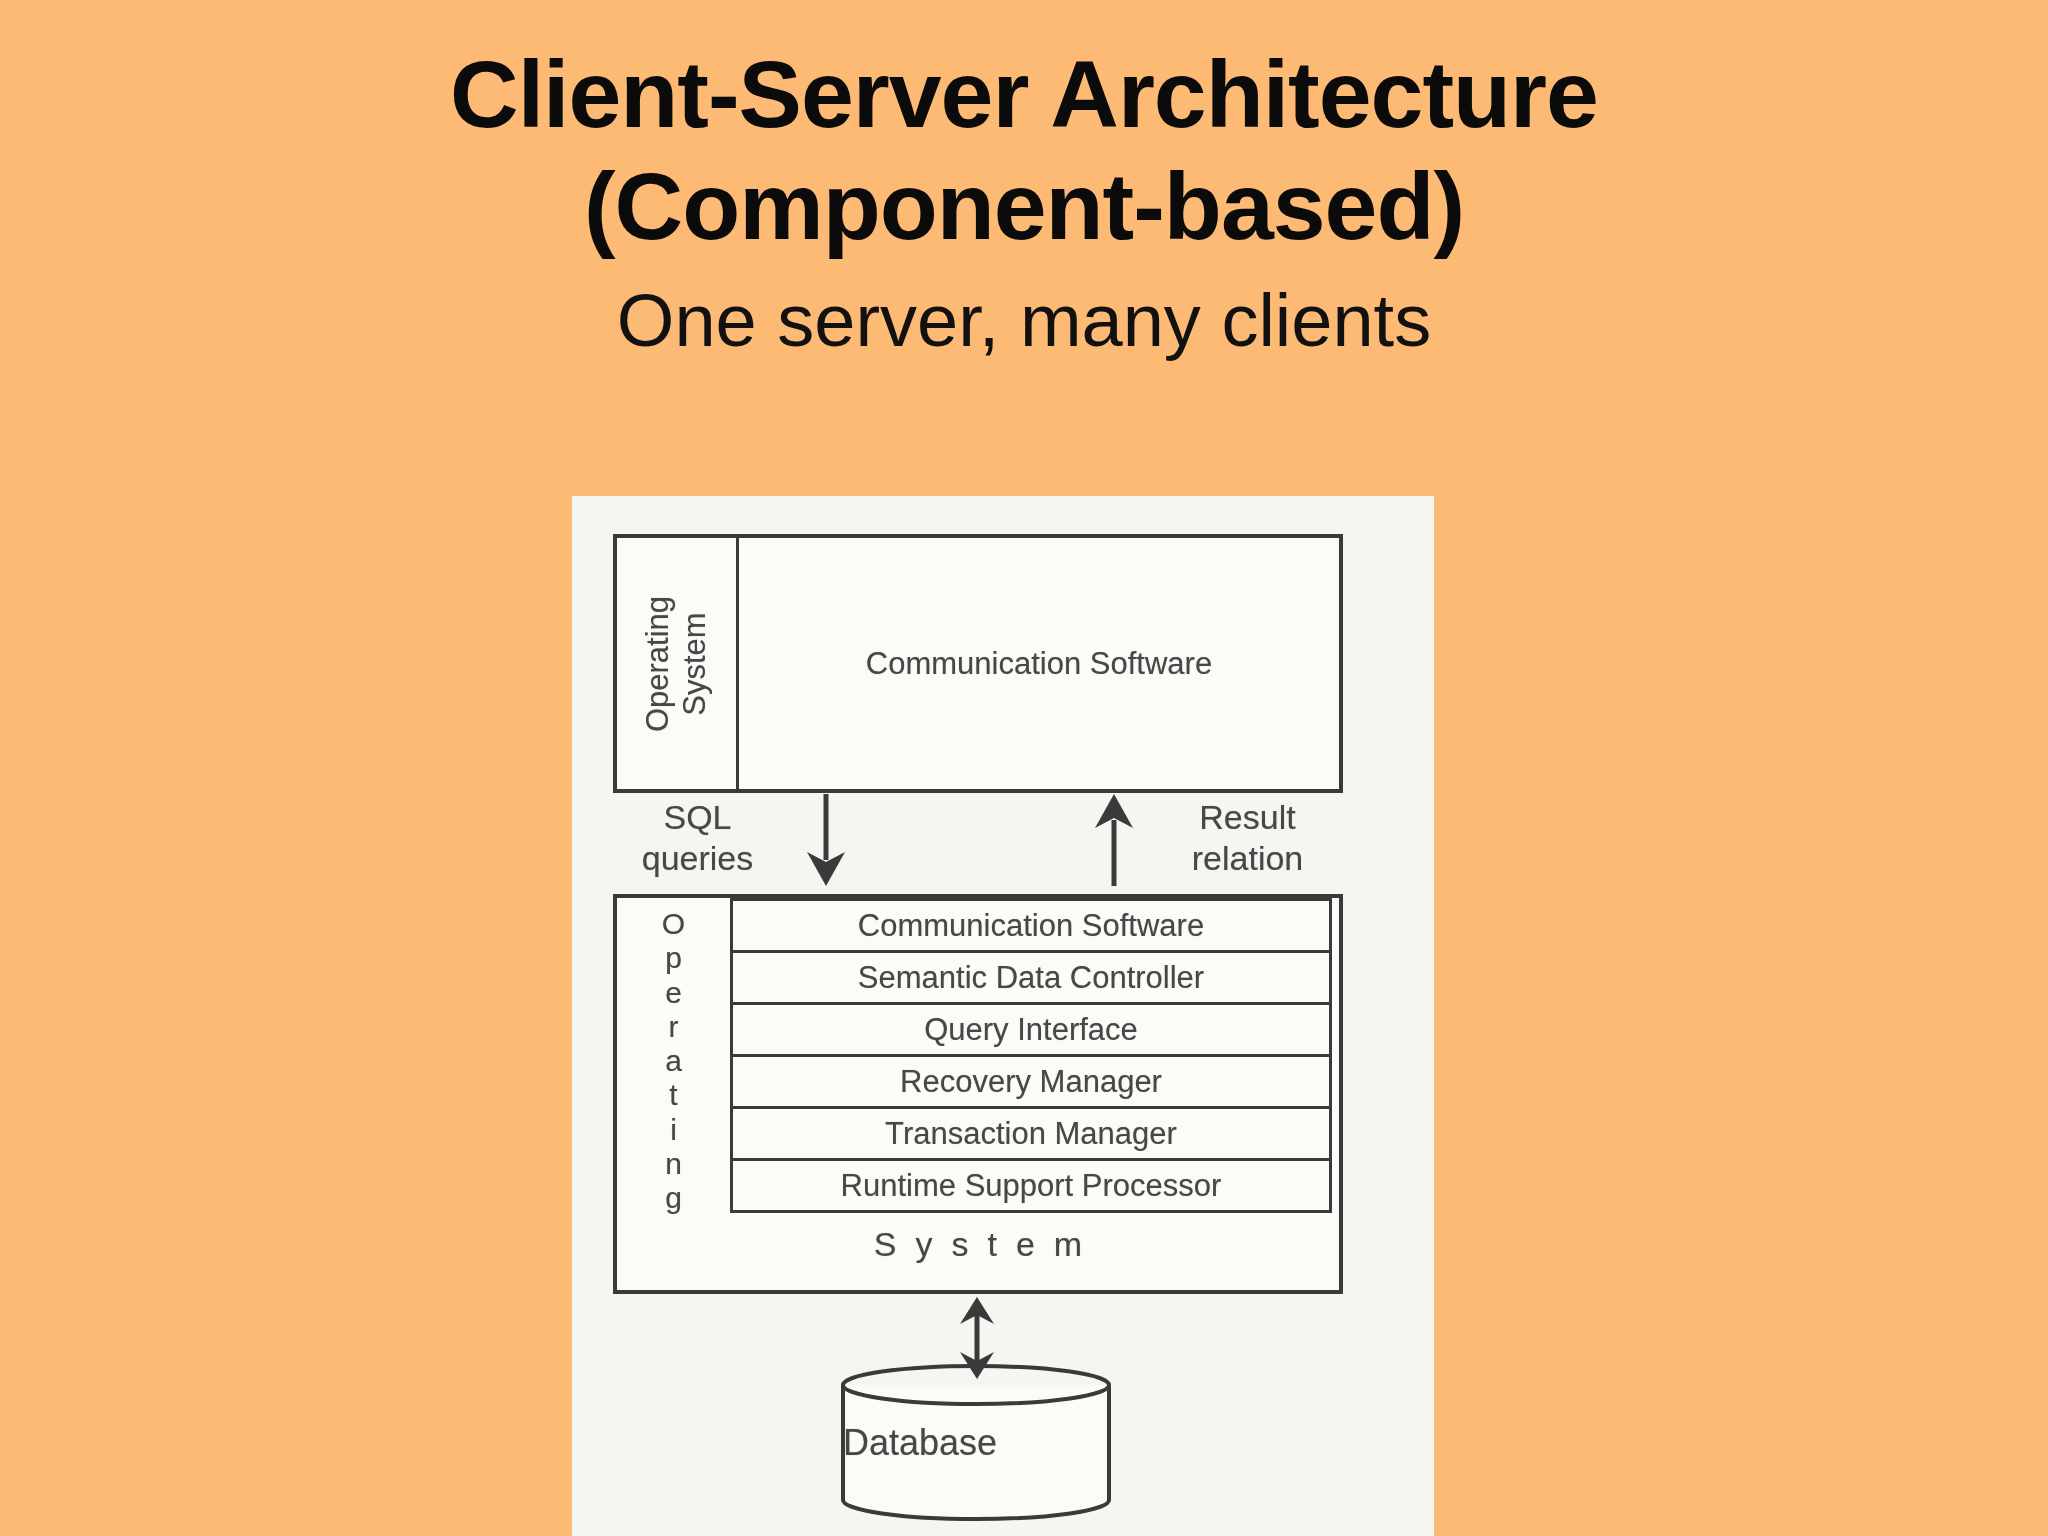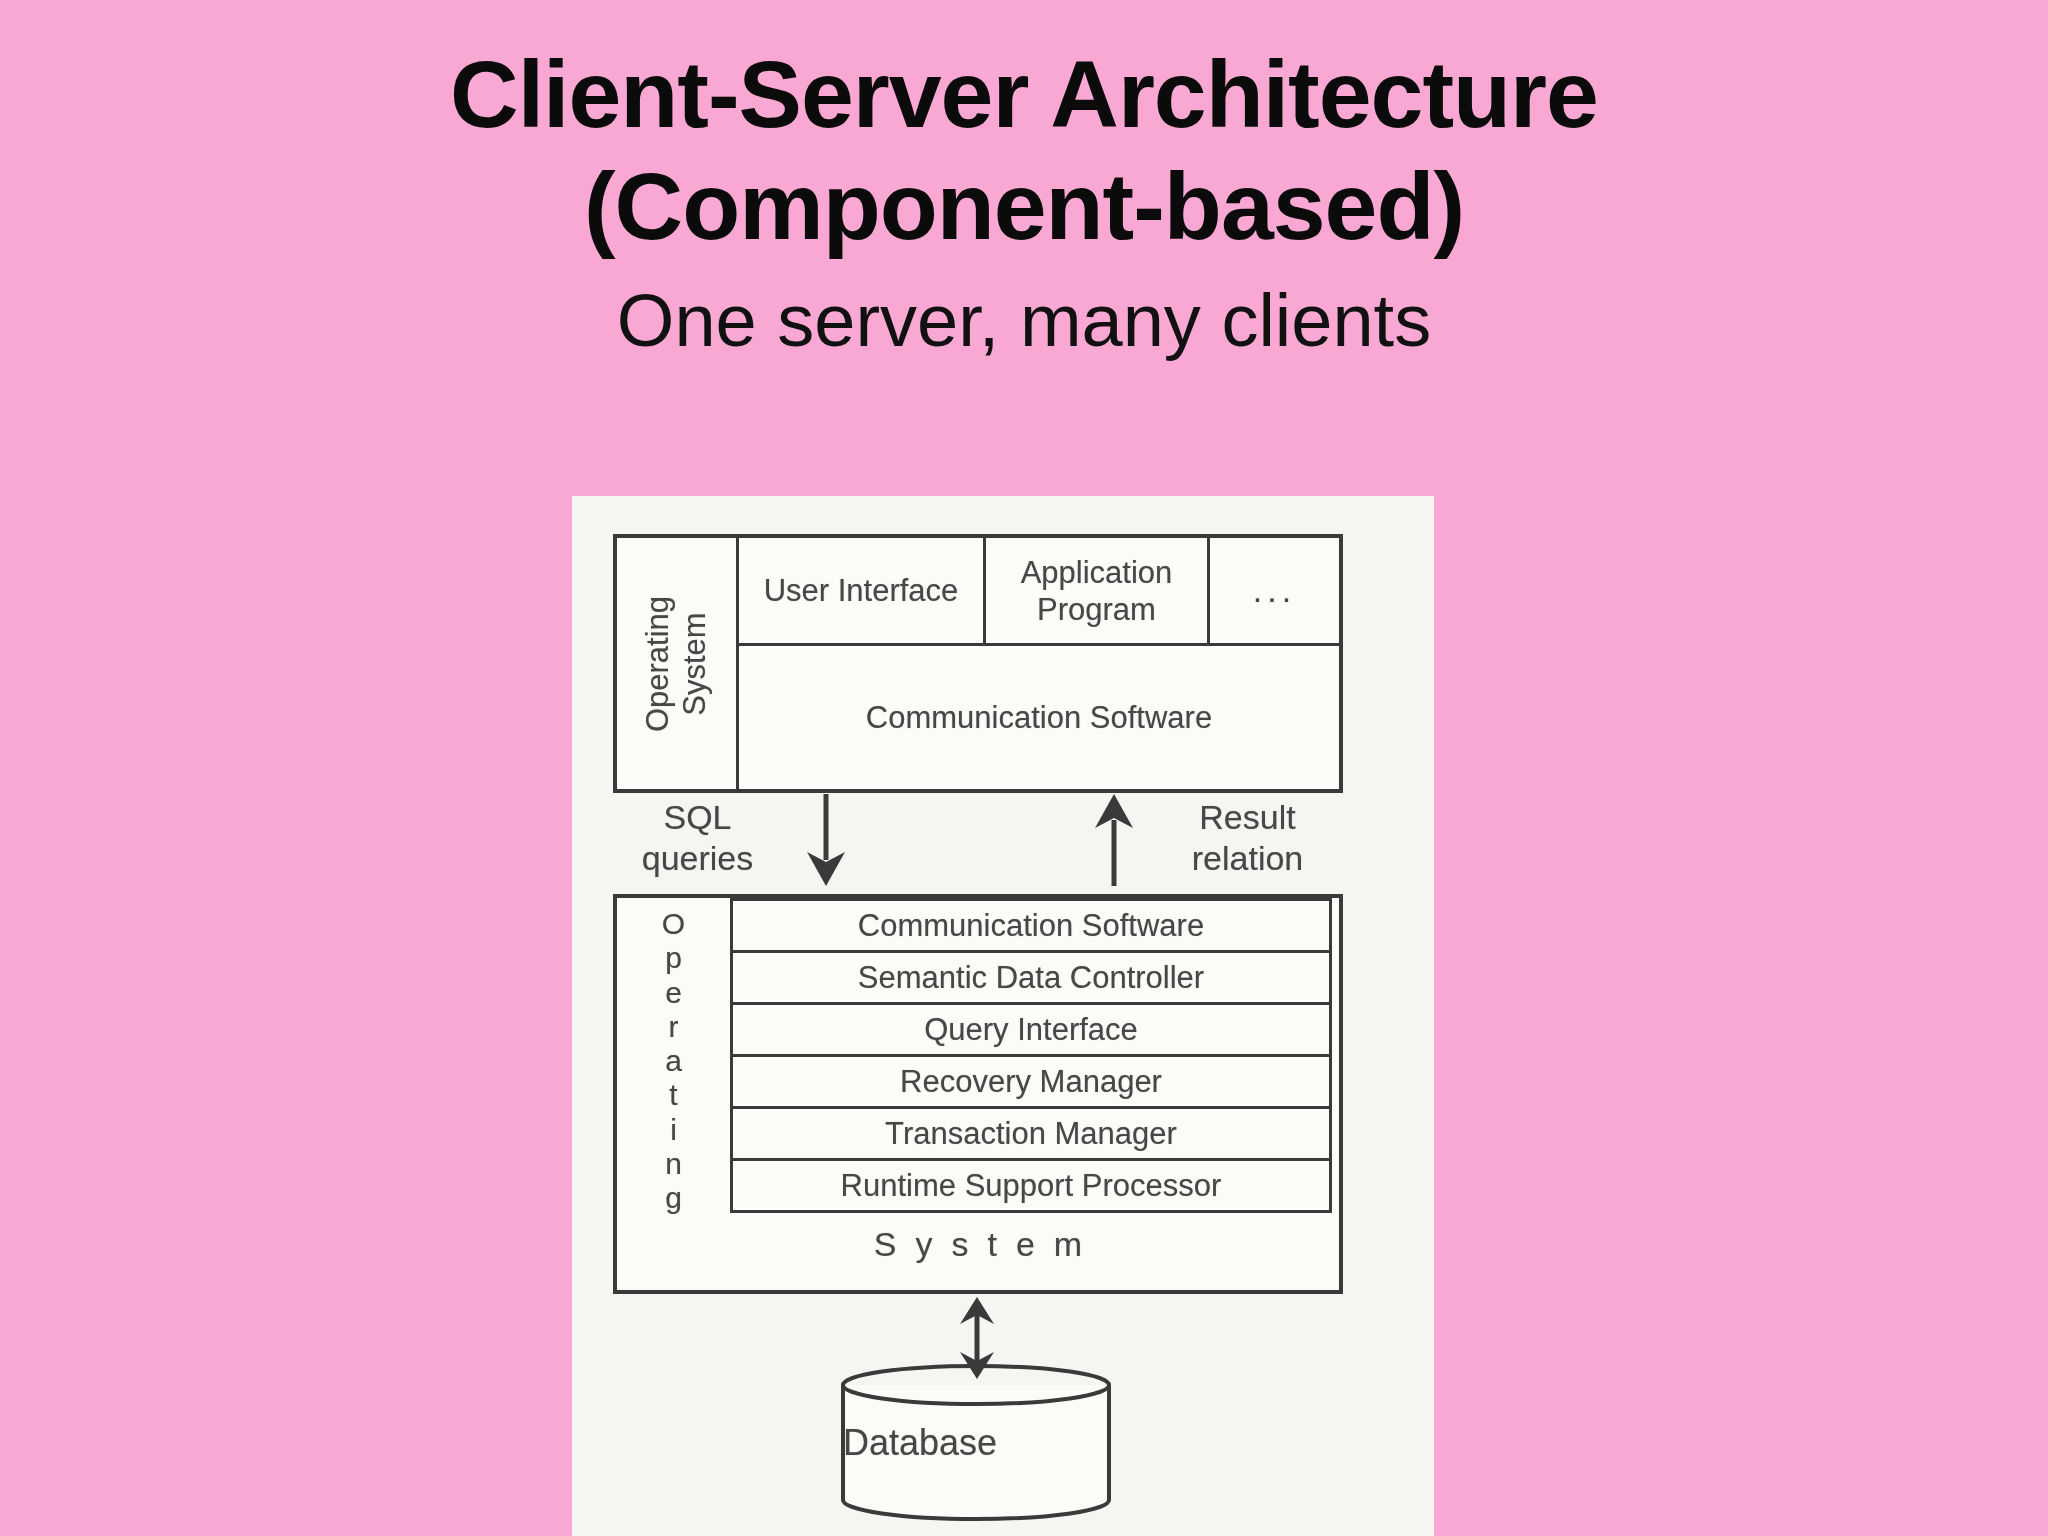--- a/index.html
+++ b/index.html
@@ -1,18 +1,18 @@
 <!DOCTYPE html>
 <html><head>
 <meta charset="utf-8">
 <style>
   html, body { margin:0; padding:0; background:#ffffff; }
   #canvas {
     position:relative; width:2048px; height:1536px; overflow:hidden;
-    background:#f9a8d4; font-family:"Liberation Sans", sans-serif;
+    background:#fdba74; font-family:"Liberation Sans", sans-serif;
   }
 
   
   .title-line {
     position:absolute; left:0; right:0; text-align:center;
     font-weight:700; font-size:95px; color:#0b0b0b; letter-spacing:-1px;
     white-space:nowrap;
   }
   .title-line.l1 { top:40px; }
   .title-line.l2 { top:152px; }
@@ -112,25 +112,20 @@
   <div class="scan"></div>
 
   <div class="box client-box">
     <div class="client-os-cell">
       <div class="client-os-rot dg-text">
         <div>Operating</div>
         <div>System</div>
       </div>
     </div>
     <div class="client-right">
-      <div class="client-row1">
-        <div class="cell c-ui dg-text">User Interface</div>
-        <div class="cell c-ap dg-text">Application Program</div>
-        <div class="cell c-dots dg-text">...</div>
-      </div>
       <div class="client-row3 rowcell dg-text">Communication Software</div>
     </div>
   </div>
 
   <div class="flow-label sql dg-text">
     <div>SQL</div>
     <div>queries</div>
   </div>
   <div class="flow-label result dg-text">
     <div>Result</div>

